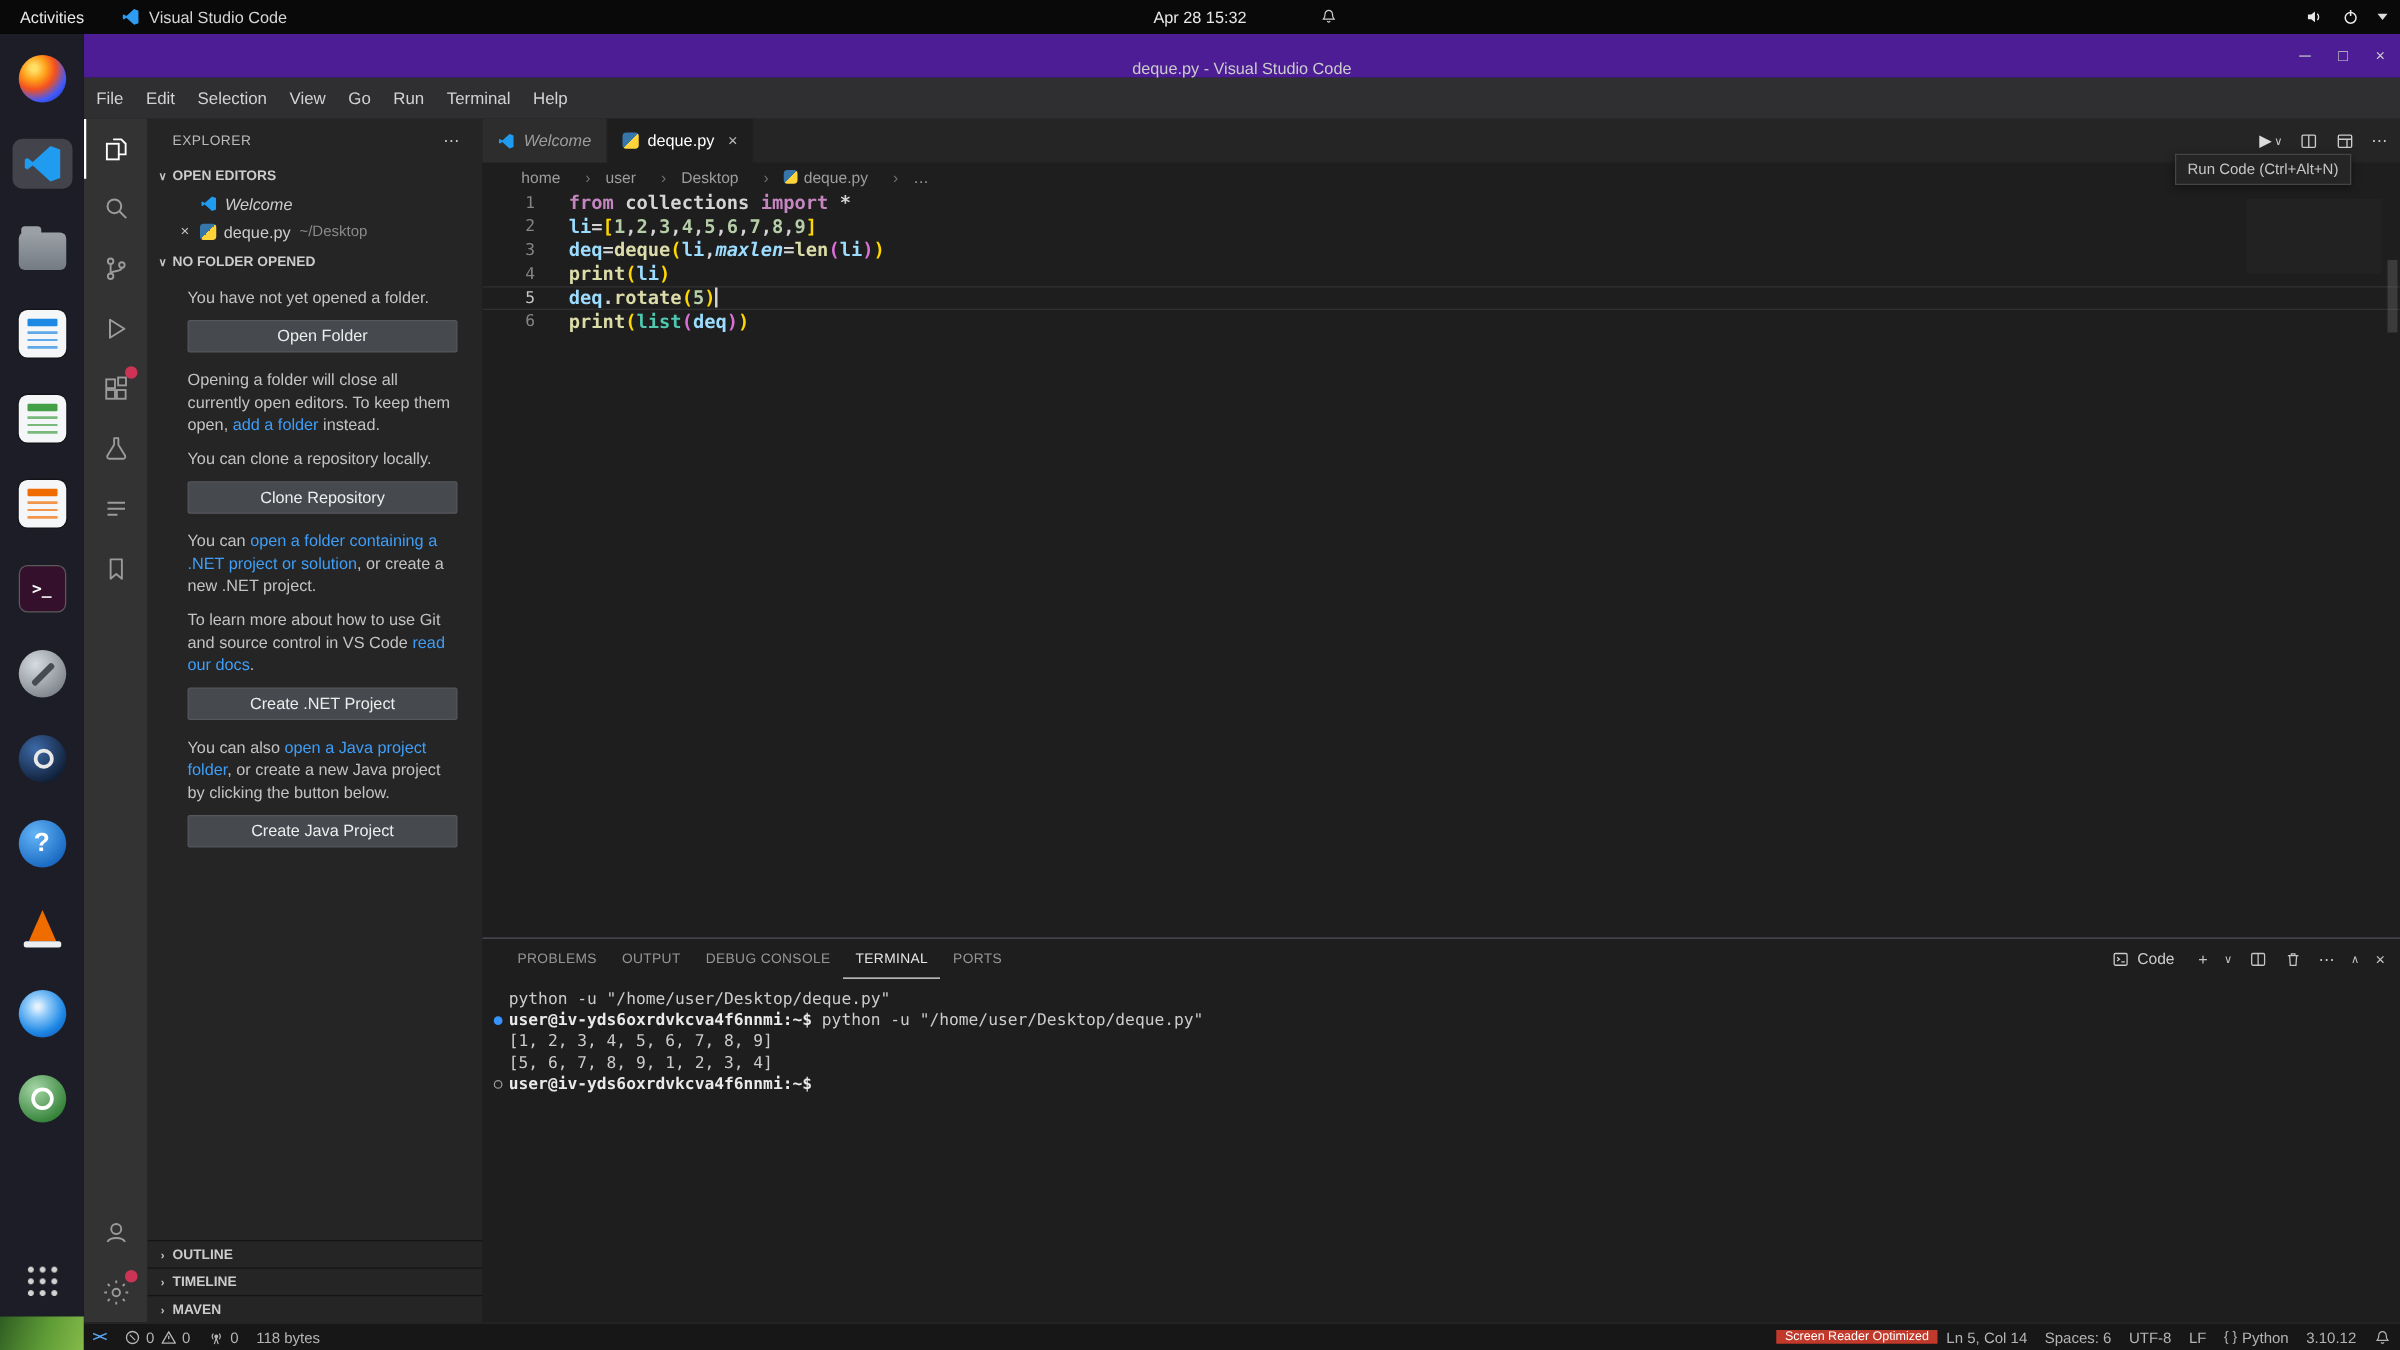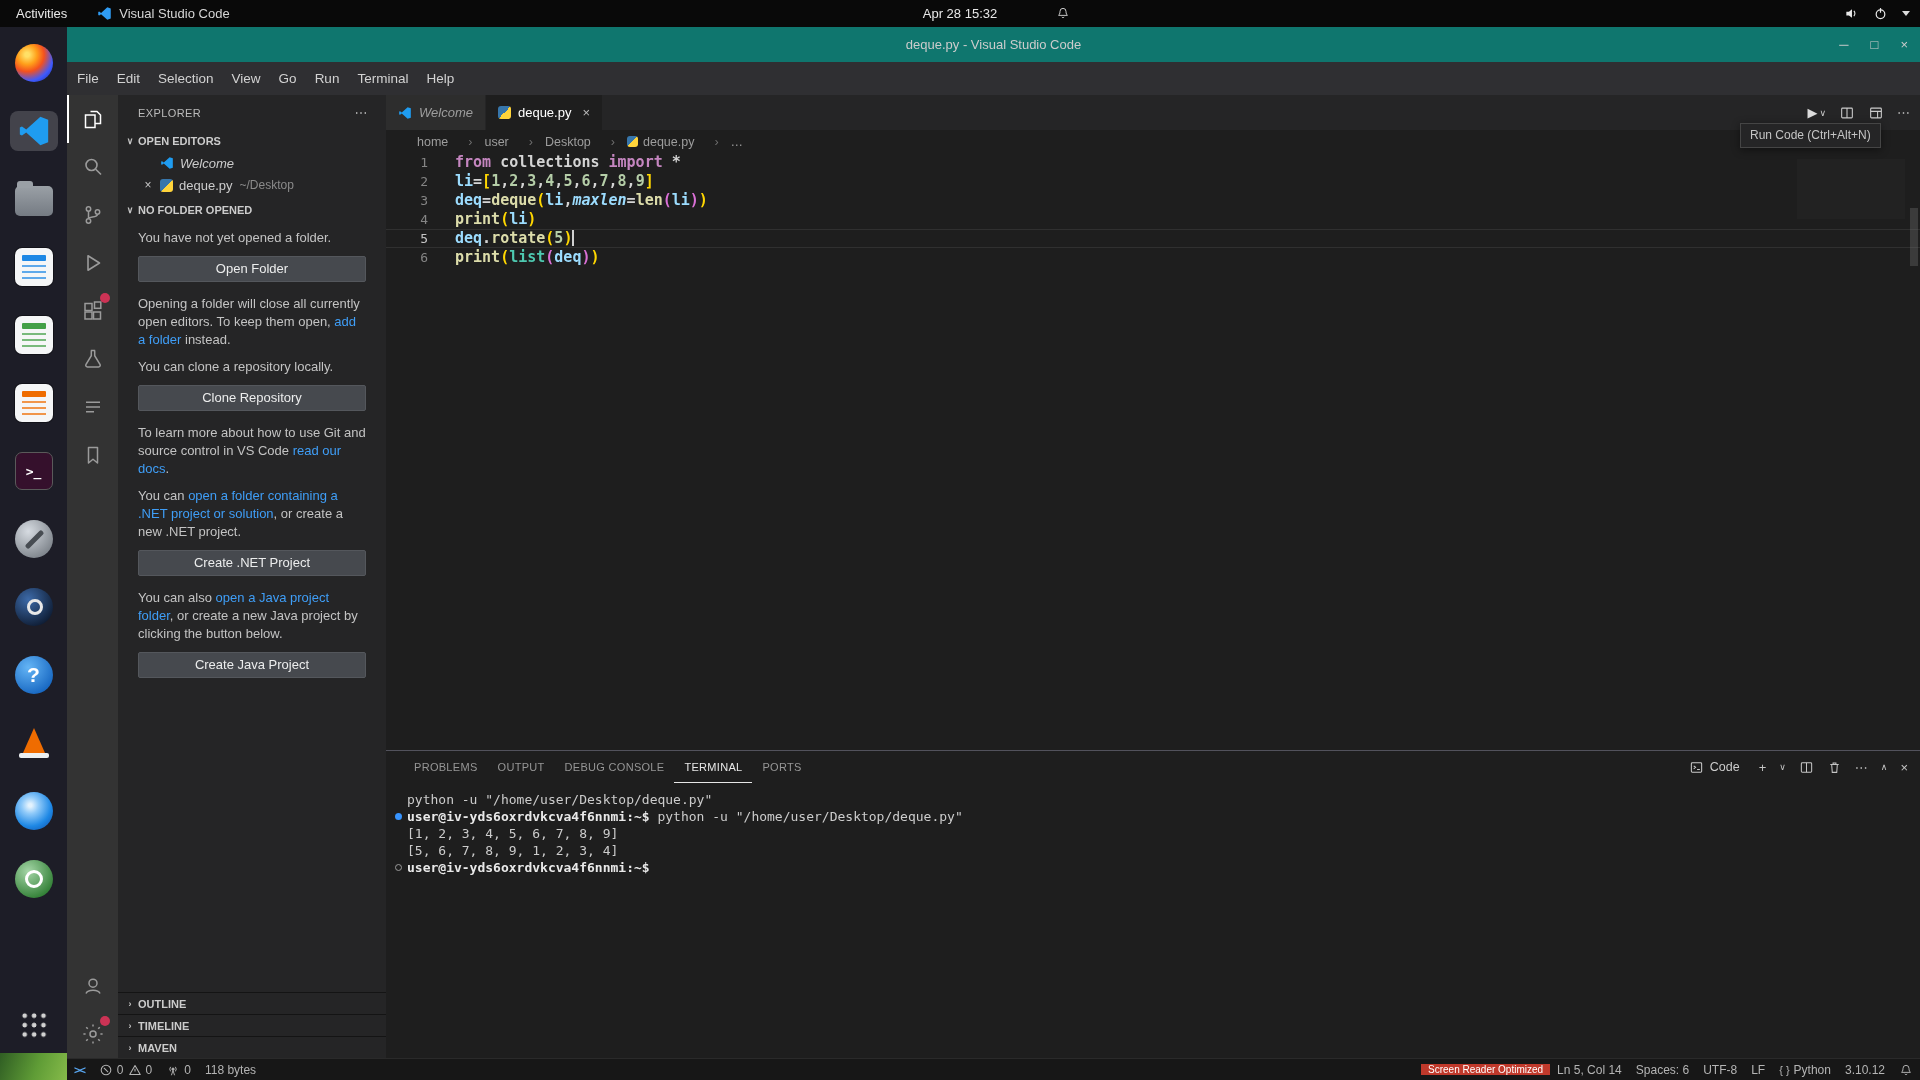--- a/index.html
+++ b/index.html
@@ -46,21 +46,21 @@
   .di-browser { border-radius:50%; background:radial-gradient(circle at 40% 35%, #e3f2fd 5%, #90caf9 25%, #1e88e5 62%, #0d47a1); }
   .di-software { border-radius:50%; background:radial-gradient(circle at 35% 30%, #a5d6a7, #2e7d32 80%); }
   .di-software::before { content:''; position:absolute; inset:10px; border:3.5px solid #fff; border-radius:50%; }
   .show-apps { margin-top:auto; margin-bottom:14px; width:28px; height:28px;
                background-image:radial-gradient(#d2d2d2 2.1px, transparent 2.6px); background-size:9.4px 9.4px; }
   .wallpaper-corner { position:absolute; left:0; bottom:0; width:67px; height:27px;
                       background:linear-gradient(110deg,#2f5d23,#5f9c36 55%,#86bb4a); z-index:49; }
 
   
   .vscode { position:absolute; left:67px; top:27px; right:0; bottom:0; background:#1e1e1e; z-index:10; }
-  .titlebar { height:35px; background:#0f766e; display:flex; align-items:center; justify-content:center;
+  .titlebar { height:35px; background:#4c1d95; display:flex; align-items:flex-end; justify-content:center;
               position:relative; color:#cccccc; font-size:13px; }
   .window-controls { position:absolute; right:12px; top:0; height:35px; display:flex; align-items:center; gap:22px; color:#cccccc; font-size:13px; }
   .menubar { height:33px; background:#2f2f32; display:flex; align-items:center; padding-left:1px; font-size:13.5px; color:#d2d2d2; }
   .menu-item { padding:4px 9px; border-radius:4px; }
 
   .main { position:absolute; top:68px; left:0; right:0; bottom:22px; display:flex; }
 
   
   .activitybar { width:51px; background:#333333; display:flex; flex-direction:column; align-items:stretch; }
   .ab-item { height:48px; display:flex; align-items:center; justify-content:center; color:#9b9b9b; position:relative; }
@@ -74,21 +74,21 @@
   .sidebar-header { height:35px; display:flex; align-items:center; justify-content:space-between;
                     padding:0 18px 0 20px; font-size:11px; letter-spacing:.4px; color:#bbbbbb; }
   .sec-header { height:22px; display:flex; align-items:center; font-weight:700; font-size:11px; color:#cccccc; padding-left:4px; }
   .sec-chevron { width:16px; text-align:center; font-size:9px; color:#c5c5c5; }
   .oe-row { height:22px; display:flex; align-items:center; font-size:13px; color:#cccccc; }
   .oe-close { width:16px; margin-left:22px; text-align:center; color:#c5c5c5; font-size:12px; }
   .oe-spacer { width:16px; margin-left:22px; }
   .oe-icon { margin-left:4px; margin-right:6px; display:flex; }
   .py-icon { width:13px; height:13px; border-radius:3px; background:linear-gradient(135deg,#3776ab 50%,#ffd43b 50%); }
   .oe-detail { color:#8a8a8a; font-size:12px; margin-left:7px; }
-  .nf-body { padding:8px 20px 0 20px; line-height:18px; color:#c3c3c3; }
+  .nf-body { padding:8px 20px 0 20px; line-height:18px; color:#c3c3c3;margin-left:12px; }
   .nf-body p { margin-bottom:9px; }
   .nf-body a { color:#3f9ef7; text-decoration:none; }
   .side-btn { display:block; width:100%; height:26px; margin:2px 0 13px 0; background:#46494e; color:#eceded;
               border:1px solid #54575c; border-radius:2px; font-size:13px; font-family:inherit; text-align:center; line-height:24px; }
   .bottom-secs { margin-top:auto; }
   .bottom-sec { height:22px; display:flex; align-items:center; font-weight:700; font-size:11px;
                 border-top:1px solid rgba(0,0,0,.45); color:#cccccc; padding-left:4px; }
 
   
   .editor-col { flex:1; display:flex; flex-direction:column; min-width:0; }
@@ -363,22 +363,22 @@
         <div class="sec-header" style="margin-top:3px;">
           <span class="sec-chevron">∨</span>
           <span>NO FOLDER OPENED</span>
         </div>
         <div class="nf-body">
           <p>You have not yet opened a folder.</p>
           <button class="side-btn">Open Folder</button>
           <p><span>Opening a folder will close all currently open editors. To keep them open, </span><a>add a folder</a><span> instead.</span></p>
           <p>You can clone a repository locally.</p>
           <button class="side-btn">Clone Repository</button>
+          <p><span>You can </span><a>open a folder containing a .NET project or solution</a><span>, or create a new .NET project.</span></p>
           <p><span>To learn more about how to use Git and source control in VS Code </span><a>read our docs</a><span>.</span></p>
-          <p><span>You can </span><a>open a folder containing a .NET project or solution</a><span>, or create a new .NET project.</span></p>
           <button class="side-btn">Create .NET Project</button>
           <p><span>You can also </span><a>open a Java project folder</a><span>, or create a new Java project by clicking the button below.</span></p>
           <button class="side-btn">Create Java Project</button>
         </div>
 
         <div class="bottom-secs">
           <div class="bottom-sec">
             <span class="sec-chevron">›</span>
             <span>OUTLINE</span>
           </div>

